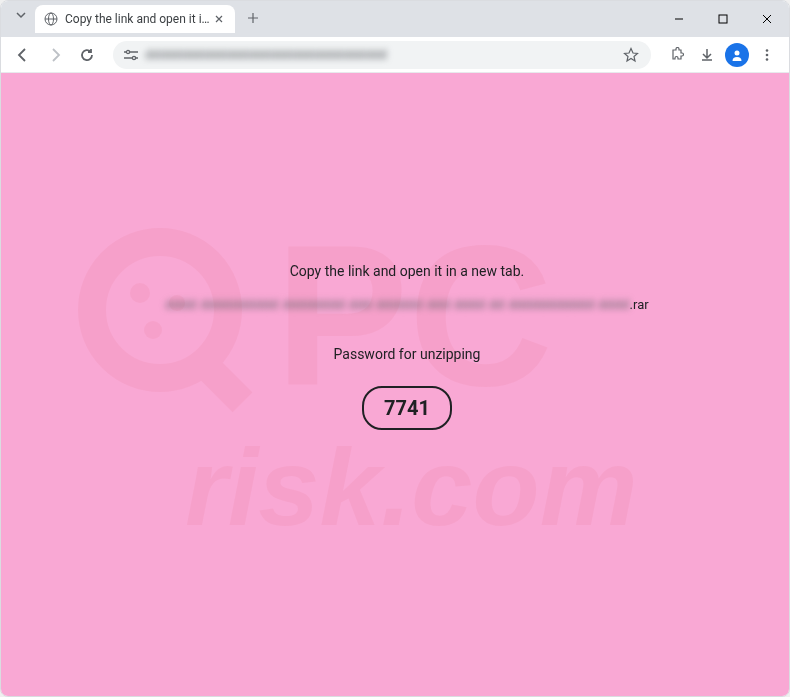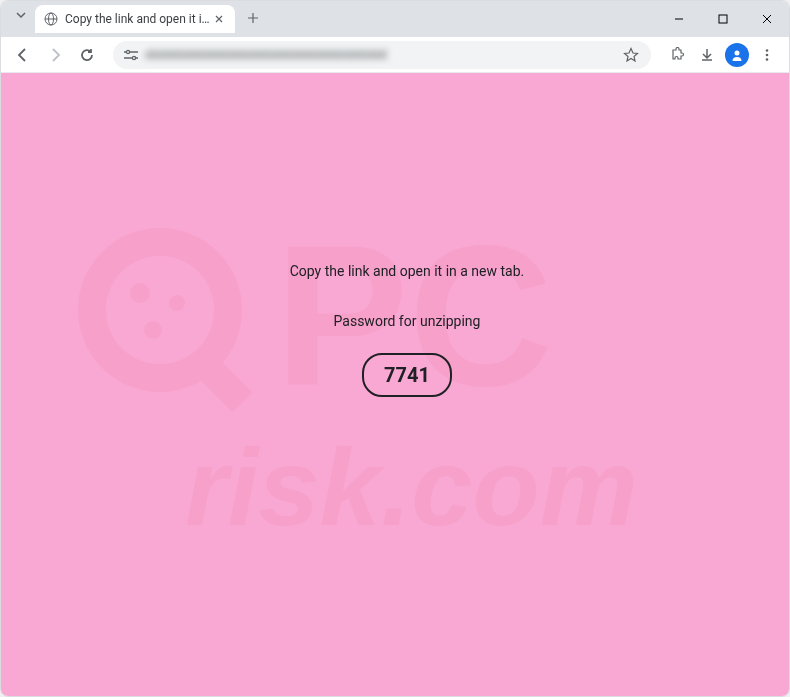--- a/index.html
+++ b/index.html
@@ -406,19 +406,23 @@
           <circle cx="132" cy="118" r="8"></circle>
           <circle cx="108" cy="145" r="9"></circle>
           <text x="230" y="200" font-family="Arial" font-size="200" font-weight="bold" fill="#d94f5c">PC</text>
           <text x="140" y="340" font-family="Arial" font-size="110" font-weight="bold" fill="#d94f5c" font-style="italic">risk.com</text>
         </g>
       </svg>
     </div>
 
     <div class="content-center">
       <div class="instruction-text">Copy the link and open it in a new tab.</div>
+      <div class="blurred-link">
+        <span class="blurred-part">dddd dddddddddd dddddddd ddd dddddd ddd dddd dd ddddddddddd dddd</span>
+        <span class="link-suffix">.rar</span>
+      </div>
       <div class="password-label">Password for unzipping</div>
       <div class="password-box">7741</div>
     </div>
 
   </div>
 
 </div>
 
 </body></html>

